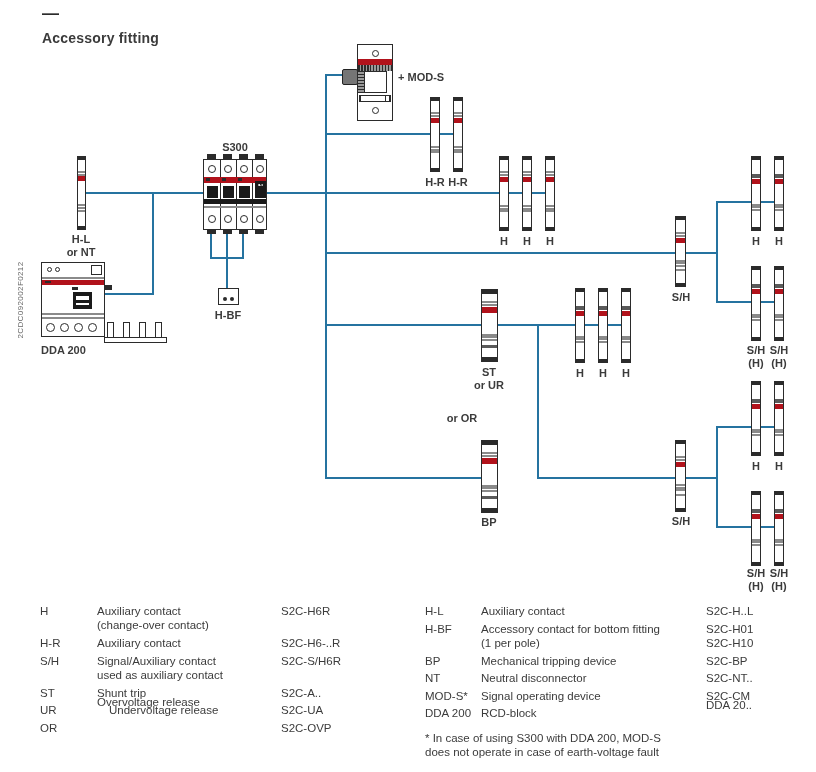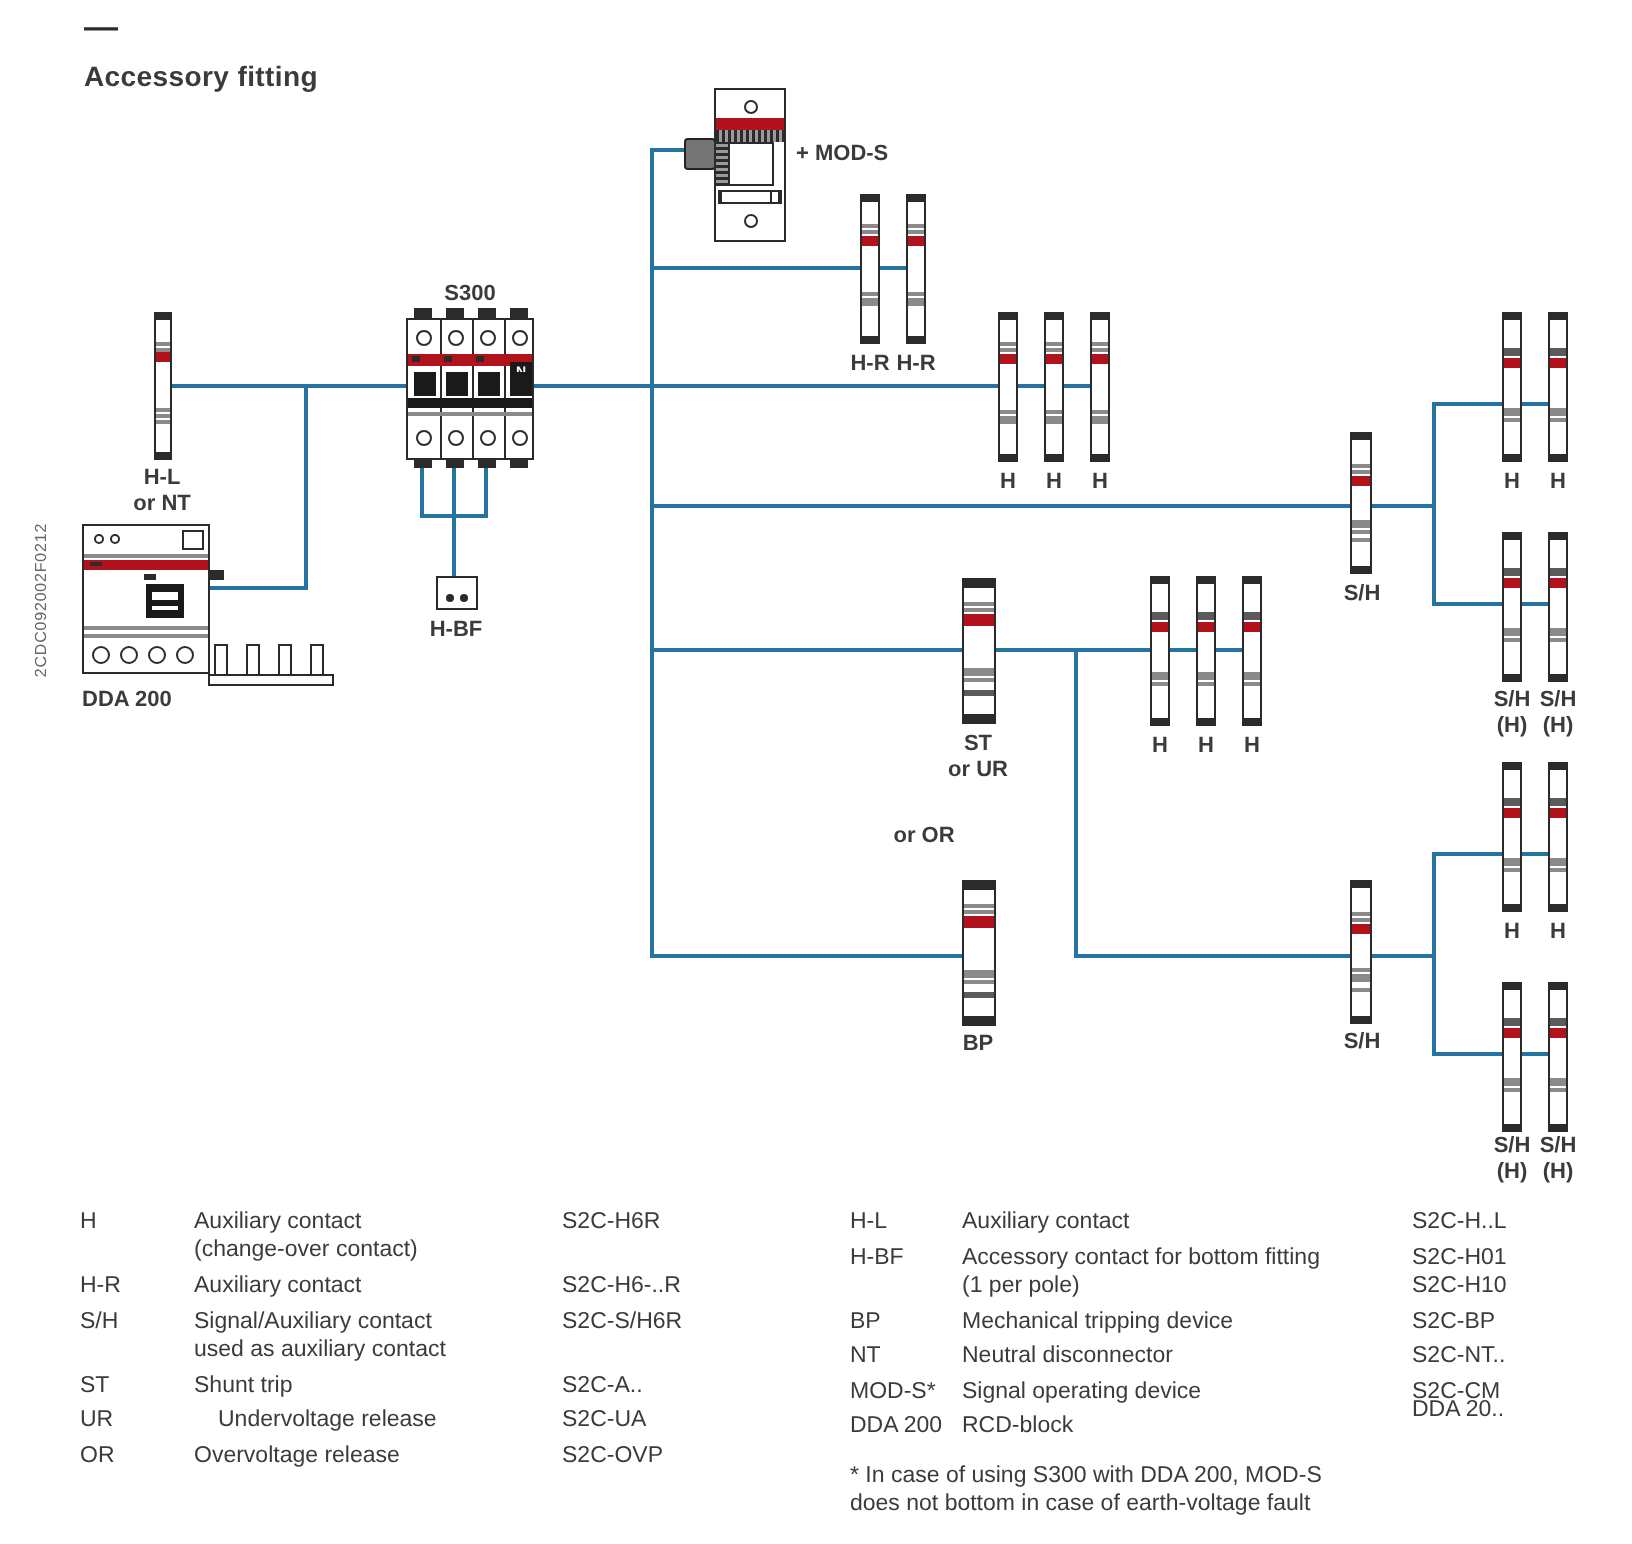--- a/index.html
+++ b/index.html
@@ -420,21 +420,21 @@
       <div class="lcell" style="left: 97px; top: 654px;">Signal/Auxiliary contact</div>
       <div class="lcell" style="left: 97px; top: 668px;">used as auxiliary contact</div>
       <div class="lcell" style="left: 281px; top: 654px;">S2C-S/H6R</div>
       <div class="lcell" style="left: 40px; top: 686px;">ST</div>
       <div class="lcell" style="left: 97px; top: 686px;">Shunt trip</div>
       <div class="lcell" style="left: 281px; top: 686px;">S2C-A..</div>
       <div class="lcell" style="left: 40px; top: 703px;">UR</div>
       <div class="lcell" style="left: 109px; top: 703px;">Undervoltage release</div>
       <div class="lcell" style="left: 281px; top: 703px;">S2C-UA</div>
       <div class="lcell" style="left: 40px; top: 721px;">OR</div>
-      <div class="lcell" style="left: 97px; top: 721px;">Overvoltage release</div>
+      <div class="lcell" style="left: 97px; top: 695px;">Overvoltage release</div>
       <div class="lcell" style="left: 281px; top: 721px;">S2C-OVP</div>
     </div>
   <div id="legendR">
       <div class="lcell" style="left: 425px; top: 604px;">H-L</div>
       <div class="lcell" style="left: 481px; top: 604px;">Auxiliary contact</div>
       <div class="lcell" style="left: 706px; top: 604px;">S2C-H..L</div>
       <div class="lcell" style="left: 425px; top: 622px;">H-BF</div>
       <div class="lcell" style="left: 481px; top: 622px;">Accessory contact for bottom fitting</div>
       <div class="lcell" style="left: 481px; top: 636px;">(1 per pole)</div>
       <div class="lcell" style="left: 706px; top: 622px;">S2C-H01</div>
@@ -447,15 +447,15 @@
       <div class="lcell" style="left: 706px; top: 671px;">S2C-NT..</div>
       <div class="lcell" style="left: 425px; top: 689px;">MOD-S*</div>
       <div class="lcell" style="left: 481px; top: 689px;">Signal operating device</div>
       <div class="lcell" style="left: 706px; top: 689px;">S2C-CM</div>
       <div class="lcell" style="left: 425px; top: 706px;">DDA 200</div>
       <div class="lcell" style="left: 481px; top: 706px;">RCD-block</div>
       <div class="lcell" style="left: 706px; top: 698px;">DDA 20..</div>
     </div>
   <div id="footnote">
       <div class="lcell" style="left: 425px; top: 731px;">* In case of using S300 with DDA 200, MOD-S</div>
-      <div class="lcell" style="left: 425px; top: 745px;">does not bottom in case of earth-voltage fault</div>
+      <div class="lcell" style="left: 425px; top: 745px;">does not operate in case of earth-voltage fault</div>
     </div>
 </div>
 
 </body></html>

